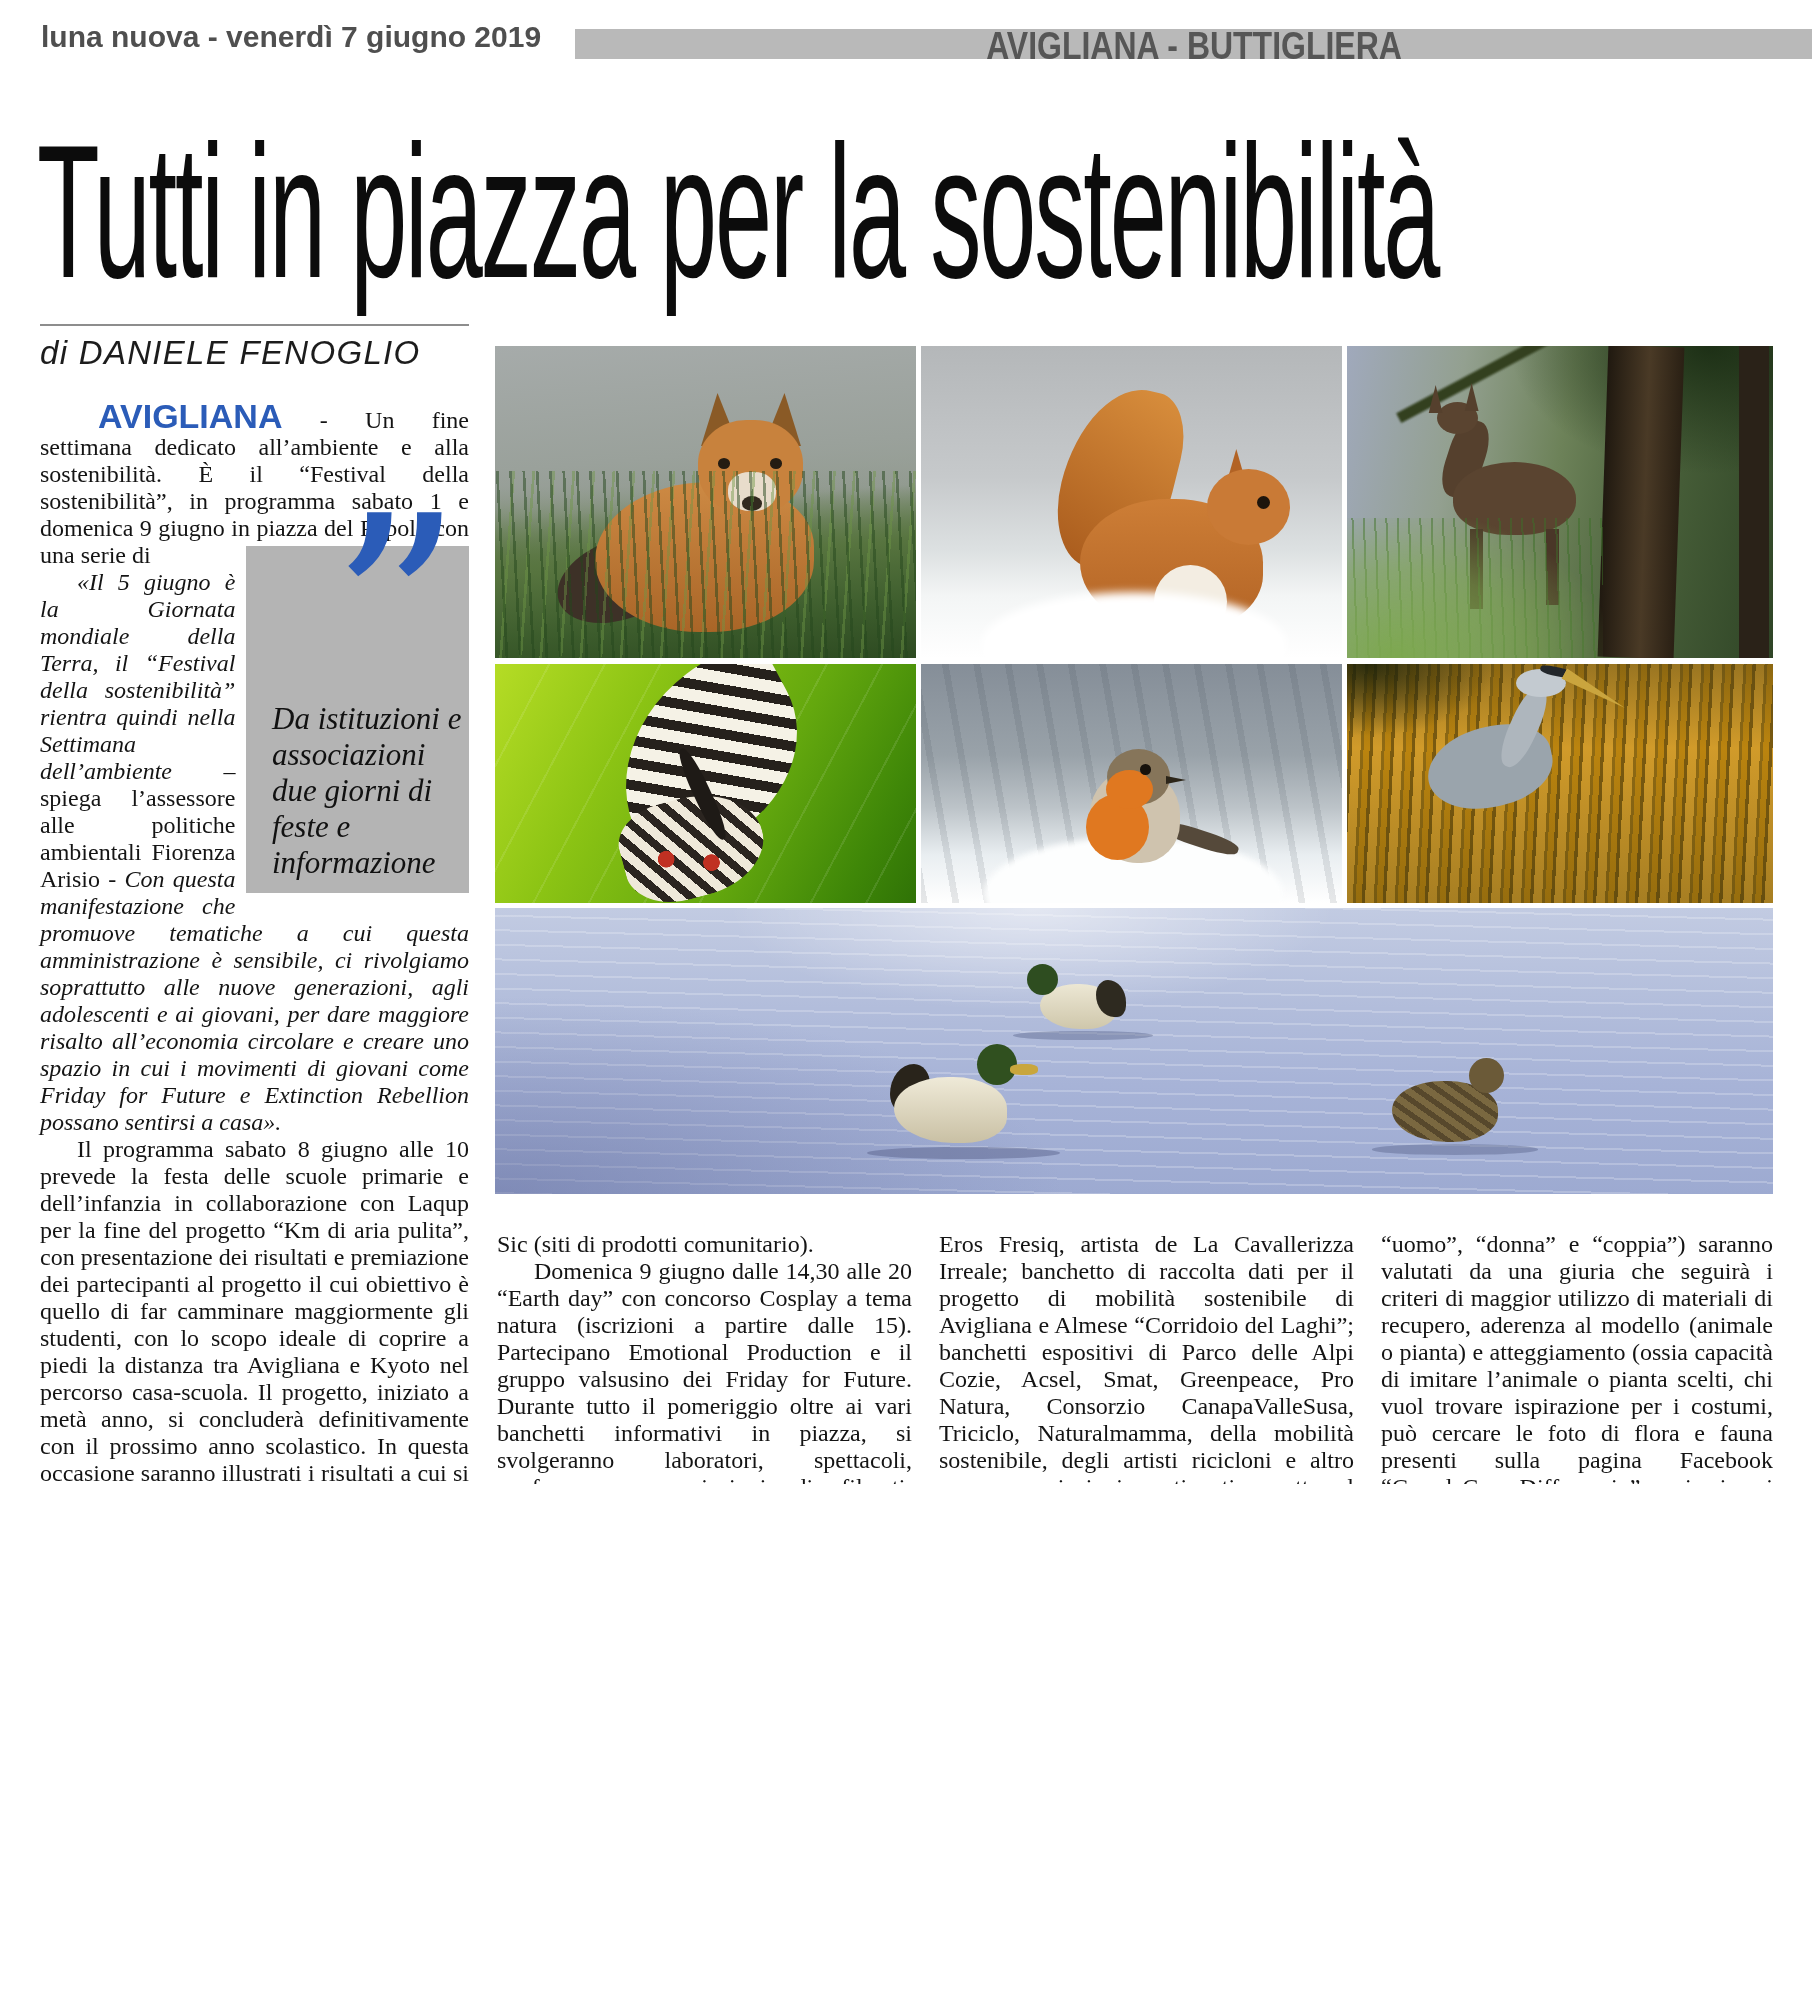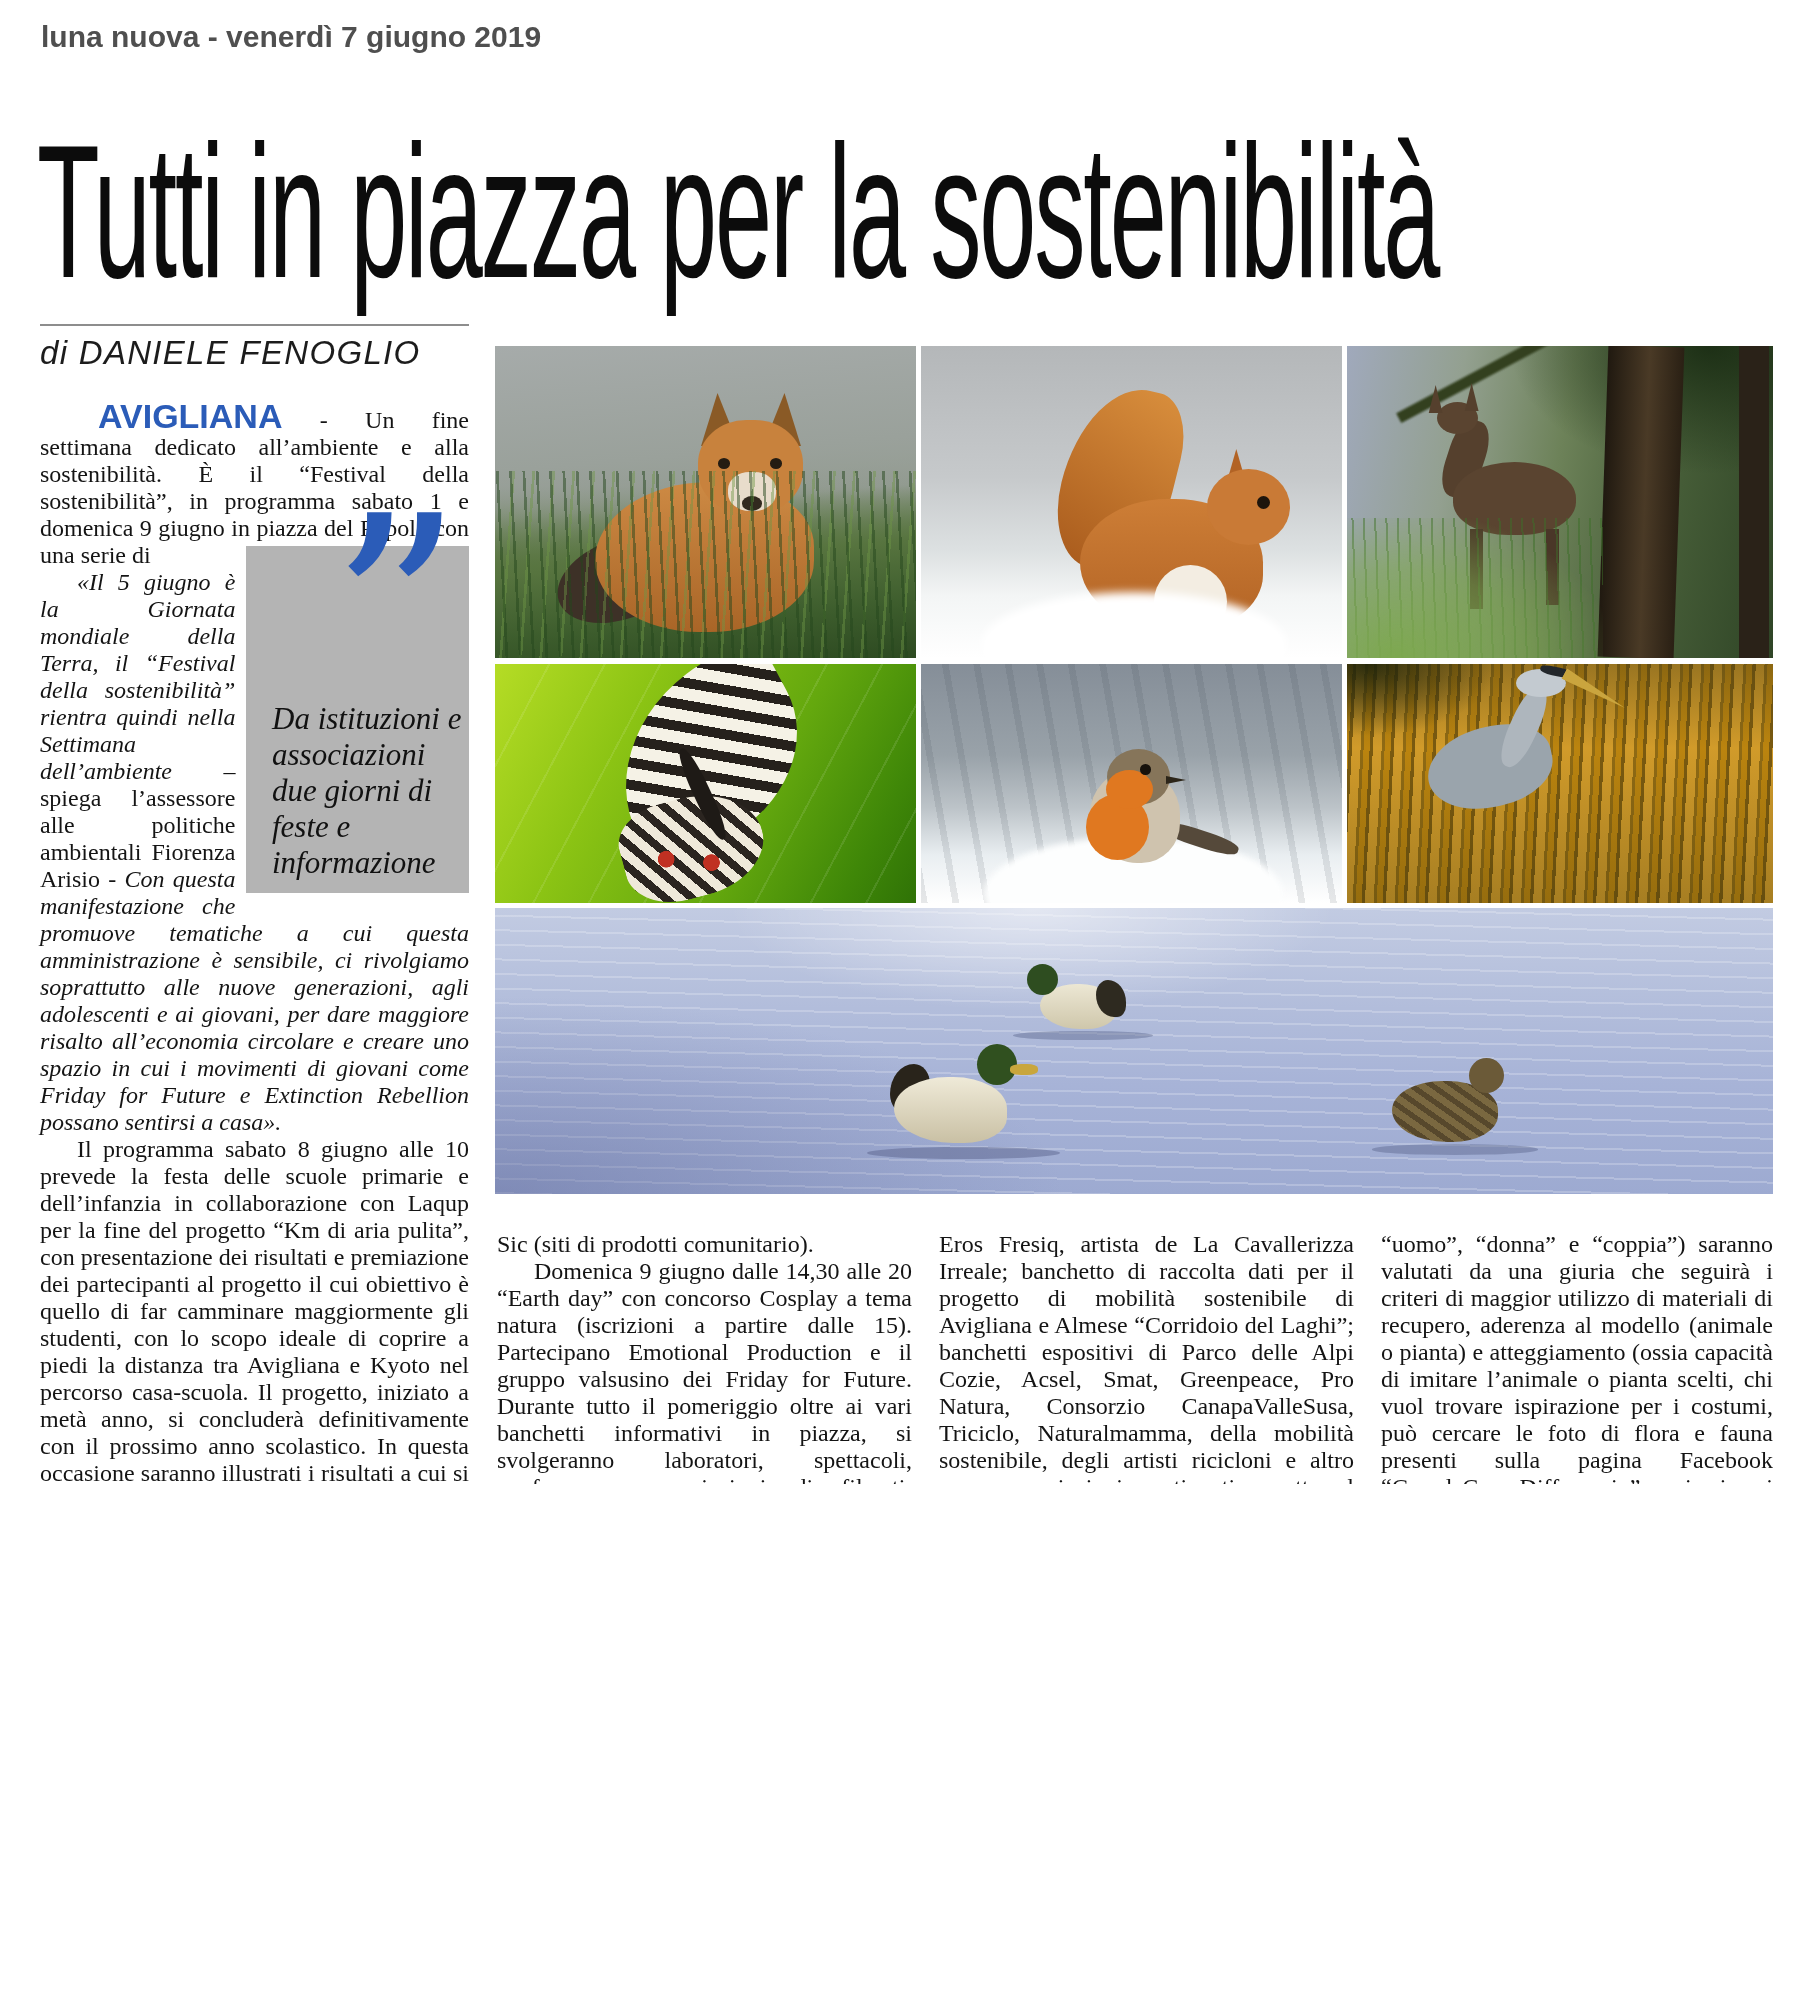--- a/index.html
+++ b/index.html
@@ -152,20 +152,23 @@
   .col2{left:497px;width:415px;}
   .col3{left:939px;width:415px;}
   .col4{left:1381px;width:392px;}
 </style>
 </head>
 <body>
 
 <div id="page">
 
   <div class="edition">luna nuova - venerdì 7 giugno 2019</div>
+  <div class="section-bar">
+    <div class="section-title">AVIGLIANA - BUTTIGLIERA</div>
+  </div>
 
   <div class="headline">
     <div class="headline-text">Tutti in piazza per la sostenibilità</div>
   </div>
 
   <div class="col1">
     <div class="byline-rule"></div>
     <div class="byline">di DANIELE FENOGLIO</div>
 
     <div class="body-text">

